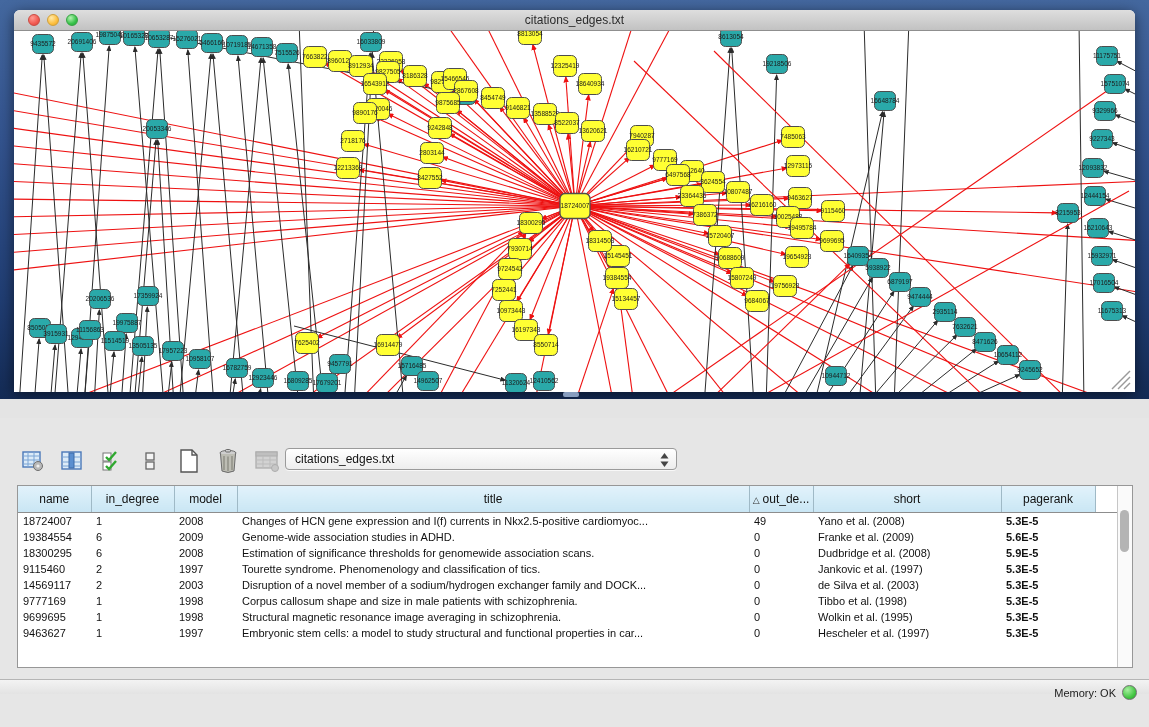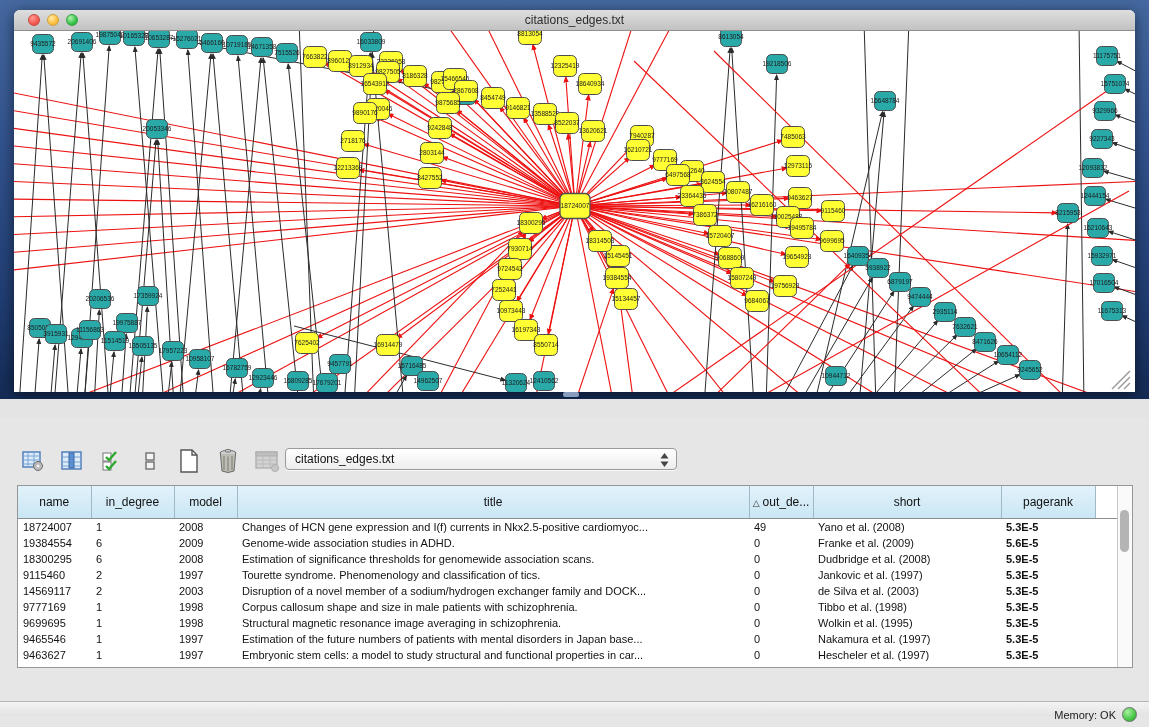--- a/index.html
+++ b/index.html
@@ -28,34 +28,34 @@
   .panel-body{position:absolute;left:0;top:19px;right:0;bottom:0;background:#e6e6e6;}
   .toolbar{position:absolute;left:20px;top:28px;height:30px;display:flex;align-items:center;gap:13px;}
   .tbtn{display:inline-flex;align-items:center;justify-content:center;width:26px;height:26px;}
   .fx{font-family:"DejaVu Serif",serif;font-style:italic;font-size:14px;color:#111;font-weight:bold;}
   .source-select{position:absolute;left:285px;top:30px;width:392px;height:22px;border:1px solid #9a9a9a;border-radius:4px;
     background:linear-gradient(#ffffff,#ededed);font-size:12px;color:#111;line-height:21px;padding-left:9px;box-sizing:border-box;
     box-shadow:0 1px 0 rgba(255,255,255,.7);}
   .select-arrows{position:absolute;right:6px;top:3px;}
   .table-wrap{position:absolute;left:17px;top:67px;width:1116px;height:183px;border:1px solid #979797;background:#fff;box-sizing:border-box;overflow:hidden;}
   table.grid{border-collapse:collapse;table-layout:fixed;width:1100px;font-size:11px;color:#111;}
-  table.grid th{height:32px;background:linear-gradient(#e2f2fb,#c9e6f4);border-right:1px solid #9fb9c6;border-bottom:1px solid #8d8d8d;
+  table.grid th{height:26px;background:linear-gradient(#e2f2fb,#c9e6f4);border-right:1px solid #9fb9c6;border-bottom:1px solid #8d8d8d;
     font-weight:normal;font-size:12px;text-align:center;padding:0;white-space:nowrap;overflow:hidden;}
   table.grid td{height:16px;padding:0 2px 0 5px;white-space:nowrap;overflow:hidden;}
   td.c-indeg{padding-left:15px;} td.c-title{padding-left:9px;} td.c-short{padding-left:8px;} td.c-pr{padding-left:7px;font-weight:bold;}
   .sort-tri{font-size:9px;color:#333;margin-right:3px;}
   .vscroll{position:absolute;right:0;top:0;width:15px;height:181px;background:#fafafa;border-left:1px solid #c6c6c6;box-sizing:border-box;}
   .vthumb{position:absolute;left:2px;top:24px;width:9px;height:42px;background:#b4b4b4;border-radius:5px;}
   .tabs{position:absolute;left:428px;top:255px;height:23px;display:inline-flex;border:1px solid #a0a0a0;border-radius:4px;
     overflow:hidden;background:#fff;box-shadow:0 1px 0 rgba(255,255,255,.8);}
   .tab{font-size:12.5px;line-height:22px;padding:0 16px;color:#1c1c1c;background:#fff;border-left:1px solid #bcbcbc;cursor:default;}
   .tab:first-child{border-left:none;}
   .tab.sel{background:linear-gradient(#7d7d7d,#6a6a6a);color:#f2f2f2;}
   
-  .status-bar{position:absolute;left:0;top:701px;width:1149px;height:15px;background:linear-gradient(#f3f3f3,#e3e3e3);
+  .status-bar{position:absolute;left:0;top:679px;width:1149px;height:15px;background:linear-gradient(#f3f3f3,#e3e3e3);
     border-top:1px solid #b5b5b5;box-sizing:border-box;}
   .mem{position:absolute;right:12px;top:5px;display:flex;align-items:center;gap:6px;font-size:11px;color:#222;}
   .mem-dot{width:13px;height:13px;border-radius:50%;background:radial-gradient(circle at 35% 30%,#a8f0a0,#3fc43f 65%,#2da32d);border:1px solid #6f6f6f;}
 </style>
 </head>
 <body>
 
 <div class="desktop">
   <div class="net-window">
     <div class="titlebar">
@@ -896,30 +896,20 @@
               <td class="c-name">9699695</td>
               <td class="c-indeg">1</td>
               <td class="c-year">1998</td>
               <td class="c-title">Structural magnetic resonance image averaging in schizophrenia.</td>
               <td class="c-out">0</td>
               <td class="c-short">Wolkin et al. (1995)</td>
               <td class="c-pr">5.3E-5</td>
               <td></td>
             </tr>
             <tr>
-              <td class="c-name">9465546</td>
-              <td class="c-indeg">1</td>
-              <td class="c-year">1997</td>
-              <td class="c-title">Estimation of the future numbers of patients with mental disorders in Japan base...</td>
-              <td class="c-out">0</td>
-              <td class="c-short">Nakamura et al. (1997)</td>
-              <td class="c-pr">5.3E-5</td>
-              <td></td>
-            </tr>
-            <tr>
               <td class="c-name">9463627</td>
               <td class="c-indeg">1</td>
               <td class="c-year">1997</td>
               <td class="c-title">Embryonic stem cells: a model to study structural and functional properties in car...</td>
               <td class="c-out">0</td>
               <td class="c-short">Hescheler et al. (1997)</td>
               <td class="c-pr">5.3E-5</td>
               <td></td>
             </tr>
           </tbody>

